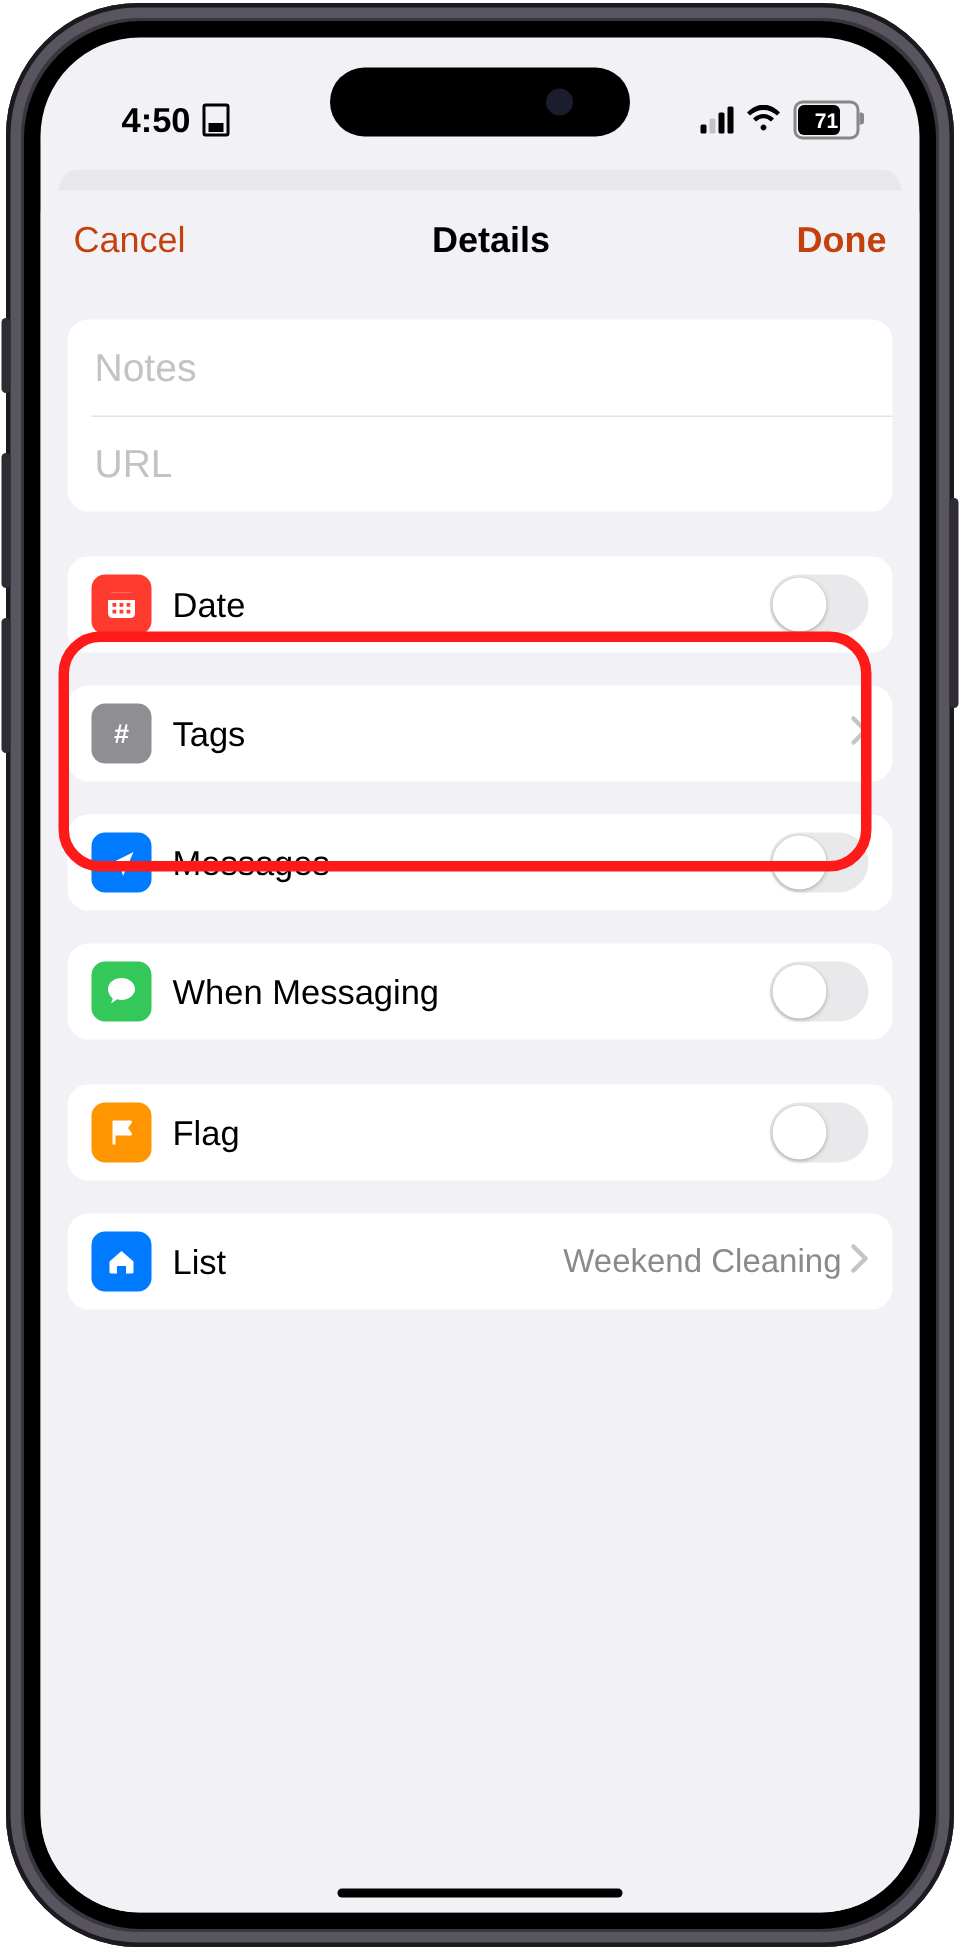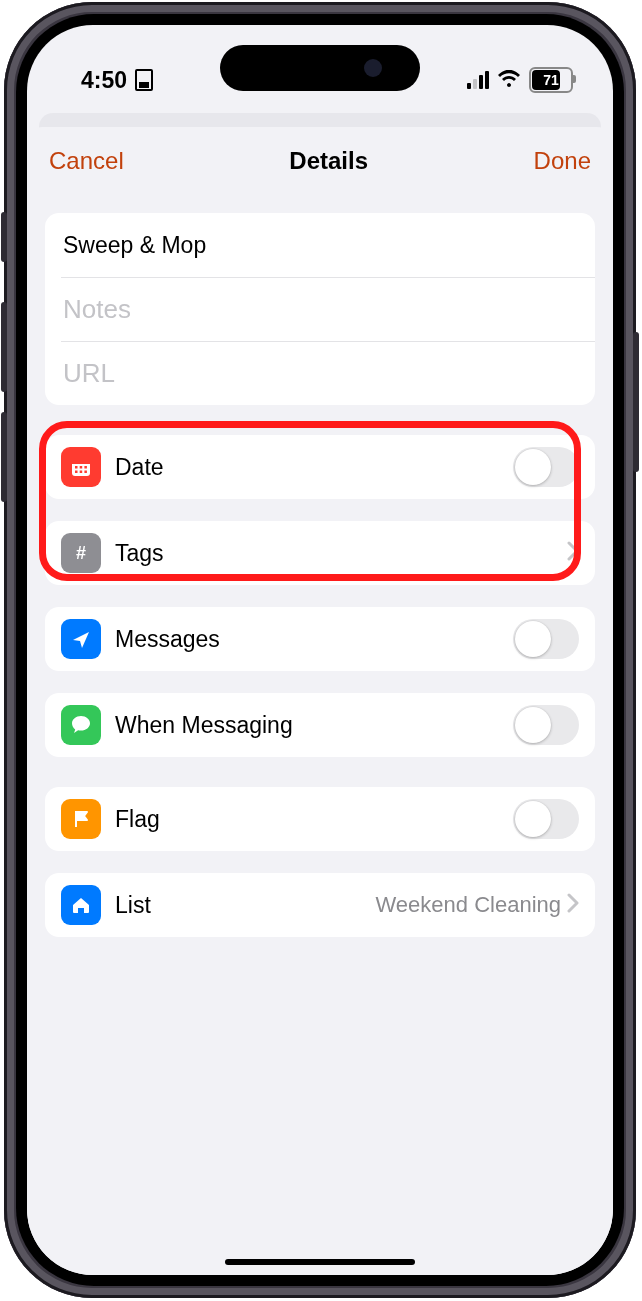--- a/index.html
+++ b/index.html
@@ -32,21 +32,21 @@
   .sb-batt-body{width:40px;height:22px;border:2px solid #888;border-radius:6px;position:relative;display:flex;align-items:center;justify-content:center;}
   .sb-batt-body::after{content:'';position:absolute;right:-5px;top:6px;width:3px;height:8px;background:#888;border-radius:0 2px 2px 0;}
   .sb-batt-fill{position:absolute;left:1px;top:1px;bottom:1px;width:71%;background:#000;border-radius:4px;}
   .sb-batt-txt{position:relative;color:#fff;font-size:14px;font-weight:700;line-height:1;}
   
   .sheet-peek{position:absolute;top:88px;left:12px;right:12px;height:32px;background:#e7e7ec;border-radius:14px 14px 0 0;}
   .sheet{position:absolute;top:102px;left:0;right:0;bottom:0;background:#f2f2f6;border-radius:16px 16px 0 0;}
   .navbar{height:68px;display:flex;align-items:center;justify-content:space-between;padding:0 22px;font-size:24px;}
   .nav-btn{color:#c2410c;font-weight:400;}
   .nav-title{color:#000;font-weight:700;font-size:24px;}
-  .nav-done{font-weight:400;text-align:right;}
+  .nav-done{font-weight:700;text-align:right;}
   .scroll{position:absolute;top:68px;left:0;right:0;bottom:0;overflow:hidden;padding:0 18px;}
   
   .group{background:#fff;border-radius:14px;margin-top:30px;overflow:hidden;}
   .group.tight{margin-top:22px;}
   .row{min-height:64px;display:flex;align-items:center;padding:0 16px;position:relative;font-size:23px;color:#000;}
   .row + .row::before{content:'';position:absolute;top:0;left:16px;right:0;height:1px;background:#e3e3e6;}
   .row.indent + .row::before, .row + .row.indent::before{left:68px;}
   .row .icon{width:40px;height:40px;border-radius:9px;margin-right:14px;flex:0 0 40px;display:flex;align-items:center;justify-content:center;color:#fff;}
   .row .label{flex:1 1 auto;}
   .row .value{color:#8a8a8e;font-size:22px;}
@@ -124,23 +124,20 @@
 
           <div class="navbar">
             <span class="nav-btn">Cancel</span>
             <span class="nav-title">Details</span>
             <span class="nav-btn nav-done">Done</span>
           </div>
 
           <div class="scroll">
 
             <div class="group fields" style="margin-top:18px;">
-              <div class="row">
-                  <input class="title" value="Sweep &amp; Mop" style="">
-                </div>
               <div class="row">
                   <input class="plain" placeholder="Notes" style="">
                 </div>
               <div class="row">
                   <input class="plain" placeholder="URL" style="">
                 </div>
             </div>
 
             <div class="group" style="position:relative;">
               <div class="row indent">

